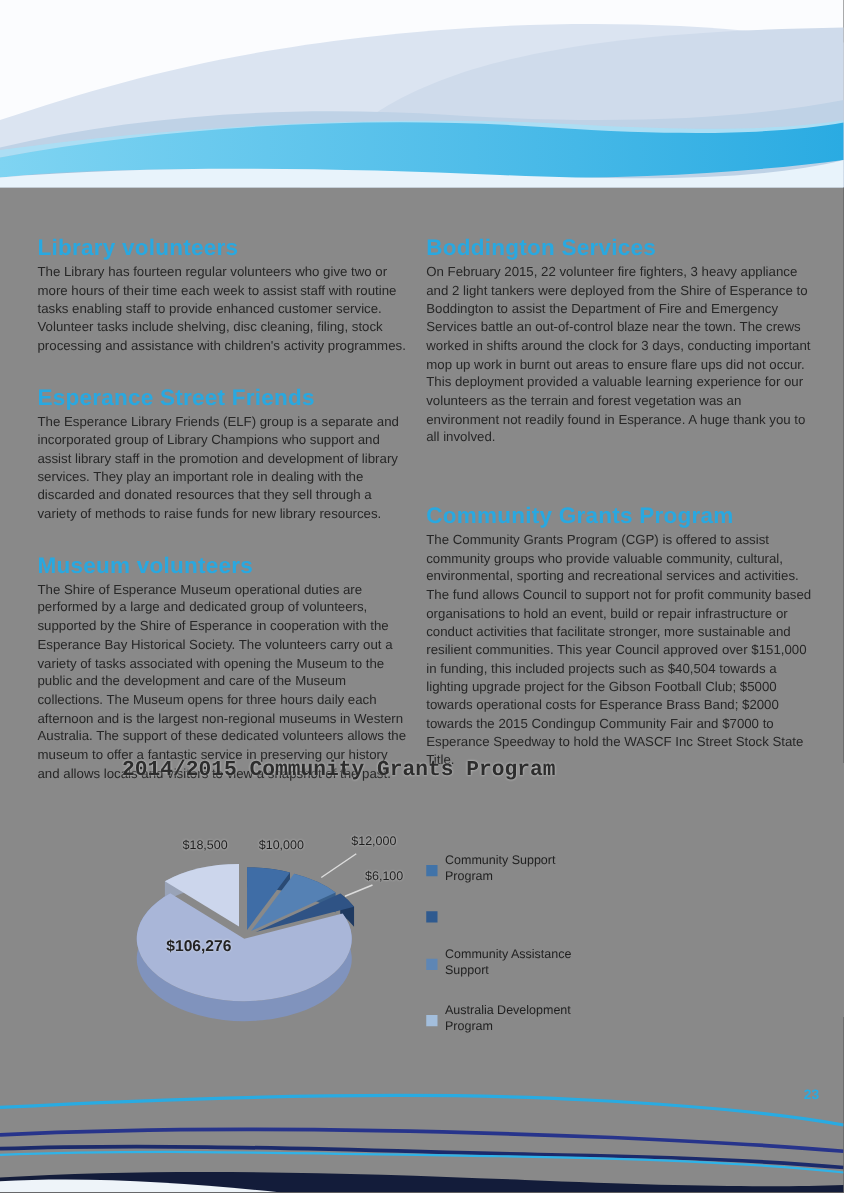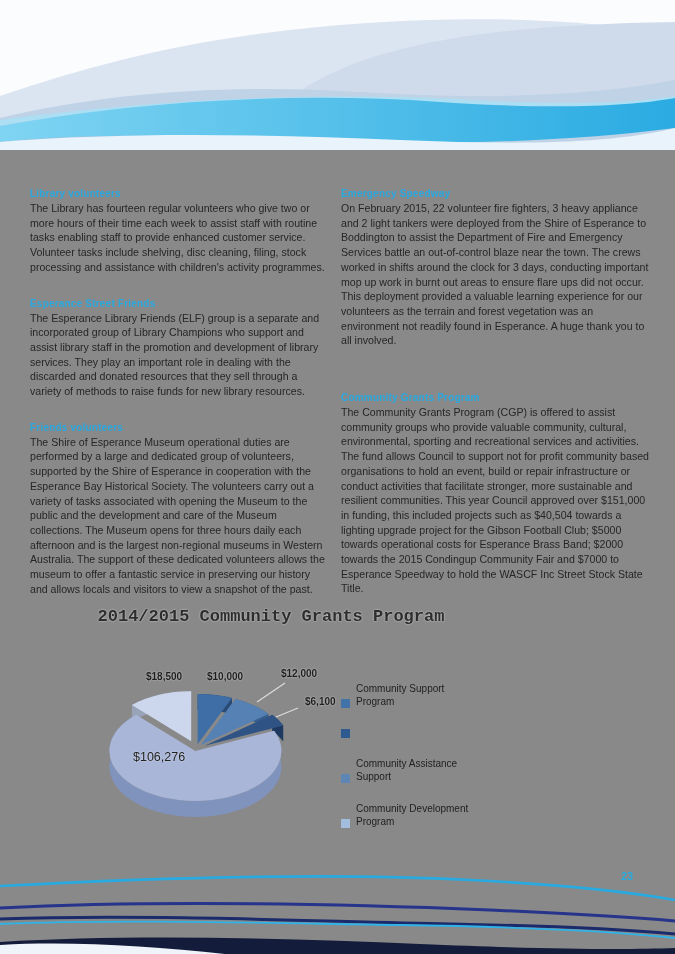--- a/index.html
+++ b/index.html
@@ -4,42 +4,42 @@
 <style>
   html,body{margin:0;padding:0;background:#4a4a4a;}
   .page{position:relative;width:675px;height:954px;background:#898989;overflow:hidden;
         font-family:"Liberation Sans",sans-serif;}
   .hdr-svg{position:absolute;left:0;top:0;width:675px;height:150px;display:block;}
   .ftr-svg{position:absolute;left:0;bottom:0;width:675px;height:130px;display:block;}
 
   .col{position:absolute;top:188px;}
   .col-left{left:30px;width:298px;}
   .col-right{left:341px;width:308px;}
-  .sec-heading{font-size:10px;font-weight:700;color:#29a8e0;margin:0 0 2px 0;letter-spacing:.2px;}
+  .sec-heading{font-size:18px;font-weight:700;color:#29a8e0;margin:0 0 2px 0;letter-spacing:.2px;}
   .sec-body{font-size:10.6px;line-height:14.7px;color:#262626;margin:0 0 23px 0;}
 
   .chart{position:absolute;left:0;top:600px;width:675px;height:255px;}
   .chart-title{position:absolute;left:85px;top:6px;width:372px;text-align:center;
                font-size:17px;line-height:21px;font-weight:700;color:#2d2d2d;
                text-shadow:0 0 2px rgba(255,255,255,.7);font-family:Liberation Mono, monospace;}
   #pie-svg{position:absolute;left:90px;top:45px;width:260px;height:205px;overflow:visible;}
-  .pie-label{position:absolute;font-size:10px;font-weight:700;color:#1e1e1e;
+  .pie-label{position:absolute;font-size:10px;font-weight:400;color:#1e1e1e;
              text-shadow:0 0 2px rgba(255,255,255,.6);white-space:nowrap;}
   .lbl-a{left:146px;top:71px;}   
   .lbl-b{left:207px;top:71px;text-align:right;}   
   .lbl-c{left:281px;top:68px;}   
-  .lbl-d{left:305px;top:96px;}   
-  .lbl-e{left:133px;top:150px;font-size:12.5px;font-weight:400;color:#222;} 
+  .lbl-d{left:292px;top:96px;}   
+  .lbl-e{left:133px;top:150px;font-size:12.5px;font-weight:700;color:#222;} 
 
   .legend{position:absolute;left:341px;top:82px;}
-  .legend-item{display:flex;align-items:flex-end;margin-bottom:19px;}
+  .legend-item{display:flex;align-items:center;margin-bottom:19px;}
   .legend-swatch{width:9px;height:9px;margin:2px 6px 0 0;flex:0 0 auto;}
   .legend-label{font-size:10px;line-height:13px;color:#1f1f1f;width:125px;}
 
-  .page-num{position:absolute;left:621px;top:870px;font-size:11px;font-weight:700;color:#29abe2;}
+  .page-num{position:absolute;left:643px;top:870px;font-size:11px;font-weight:700;color:#29abe2;}
 </style>
 </head>
 <body>
 
 <div class="page" style="background: rgb(137, 137, 137);">
 
   <svg class="hdr-svg" viewBox="0 0 675 150" preserveAspectRatio="none">
     <defs>
       <linearGradient id="g1" x1="0" y1="0" x2="1" y2="0">
         <stop offset="0" stop-color="#7fd4f2"></stop>
@@ -59,28 +59,28 @@
   <div class="col col-left">
     <div>
       <h3 class="sec-heading" style="color: rgb(41, 168, 224);">Library volunteers</h3>
       <p class="sec-body">The Library has fourteen regular volunteers who give two or more hours of their time each week to assist staff with routine tasks enabling staff to provide enhanced customer service. Volunteer tasks include shelving, disc cleaning, filing, stock processing and assistance with children's activity programmes.</p>
     </div>
     <div>
       <h3 class="sec-heading" style="color: rgb(41, 168, 224);">Esperance Street Friends</h3>
       <p class="sec-body">The Esperance Library Friends (ELF) group is a separate and incorporated group of Library Champions who support and assist library staff in the promotion and development of library services. They play an important role in dealing with the discarded and donated resources that they sell through a variety of methods to raise funds for new library resources.</p>
     </div>
     <div>
-      <h3 class="sec-heading" style="color: rgb(41, 168, 224);">Friends volunteers</h3>
+      <h3 class="sec-heading" style="color: rgb(41, 168, 224);">Museum volunteers</h3>
       <p class="sec-body">The Shire of Esperance Museum operational duties are performed by a large and dedicated group of volunteers, supported by the Shire of Esperance in cooperation with the Esperance Bay Historical Society. The volunteers carry out a variety of tasks associated with opening the Museum to the public and the development and care of the Museum collections. The Museum opens for three hours daily each afternoon and is the largest non-regional museums in Western Australia. The support of these dedicated volunteers allows the museum to offer a fantastic service in preserving our history and allows locals and visitors to view a snapshot of the past.</p>
     </div>
   </div>
 
   <div class="col col-right">
     <div>
-      <h3 class="sec-heading" style="color: rgb(41, 168, 224);">Emergency Speedway</h3>
+      <h3 class="sec-heading" style="color: rgb(41, 168, 224);">Boddington Services</h3>
       <p class="sec-body">On February 2015, 22 volunteer fire fighters, 3 heavy appliance and 2 light tankers were deployed from the Shire of Esperance to Boddington to assist the Department of Fire and Emergency Services battle an out-of-control blaze near the town. The crews worked in shifts around the clock for 3 days, conducting important mop up work in burnt out areas to ensure flare ups did not occur. This deployment provided a valuable learning experience for our volunteers as the terrain and forest vegetation was an environment not readily found in Esperance. A huge thank you to all involved.</p>
     </div>
     <div>
       <h3 class="sec-heading" style="color: rgb(41, 168, 224); margin-top: 44px;">Community Grants Program</h3>
       <p class="sec-body">The Community Grants Program (CGP) is offered to assist community groups who provide valuable community, cultural, environmental, sporting and recreational services and activities. The fund allows Council to support not for profit community based organisations to hold an event, build or repair infrastructure or conduct activities that facilitate stronger, more sustainable and resilient communities. This year Council approved over $151,000 in funding, this included projects such as $40,504 towards a lighting upgrade project for the Gibson Football Club; $5000 towards operational costs for Esperance Brass Band; $2000 towards the 2015 Condingup Community Fair and $7000 to Esperance Speedway to hold the WASCF Inc Street Stock State Title.</p>
     </div>
   </div>
 
   <div class="chart">
     <div class="chart-title">2014/2015 Community Grants Program</div>
@@ -114,21 +114,21 @@
         </div>
         <div class="legend-item">
           <span class="legend-swatch" style="background: rgb(47, 90, 143);"></span>
         </div>
         <div class="legend-item">
           <span class="legend-swatch" style="background: rgb(94, 134, 181);"></span>
           <span class="legend-label">Community Assistance Support</span>
         </div>
         <div class="legend-item">
           <span class="legend-swatch" style="background: rgb(163, 190, 220);"></span>
-          <span class="legend-label">Community Development Program</span>
+          <span class="legend-label">Australia Development Program</span>
         </div>
       </div>
   </div>
 
   <svg class="ftr-svg" viewBox="0 0 675 130" preserveAspectRatio="none">
     <path d="M0,62 C150,54 320,48 470,56 C570,61 630,68 675,76" stroke="#29abe2" stroke-width="2.6" fill="none"></path>
     <path d="M0,84 C160,76 340,80 490,86 C580,90 640,94 675,97" stroke="#27348b" stroke-width="3" fill="none"></path>
     <path d="M0,95 C140,90 300,97 450,100 C560,102 630,106 675,110" stroke="#1b2a6b" stroke-width="3" fill="none"></path>
     <path d="M0,100 C120,95 260,99 400,101 C530,103 620,108 675,114" stroke="#2fb3e8" stroke-width="1.8" fill="none"></path>
     <path d="M0,118 C130,110 280,114 420,120 C540,125 620,126 675,124 L675,130 L0,130 Z" fill="#131c3a"></path>

